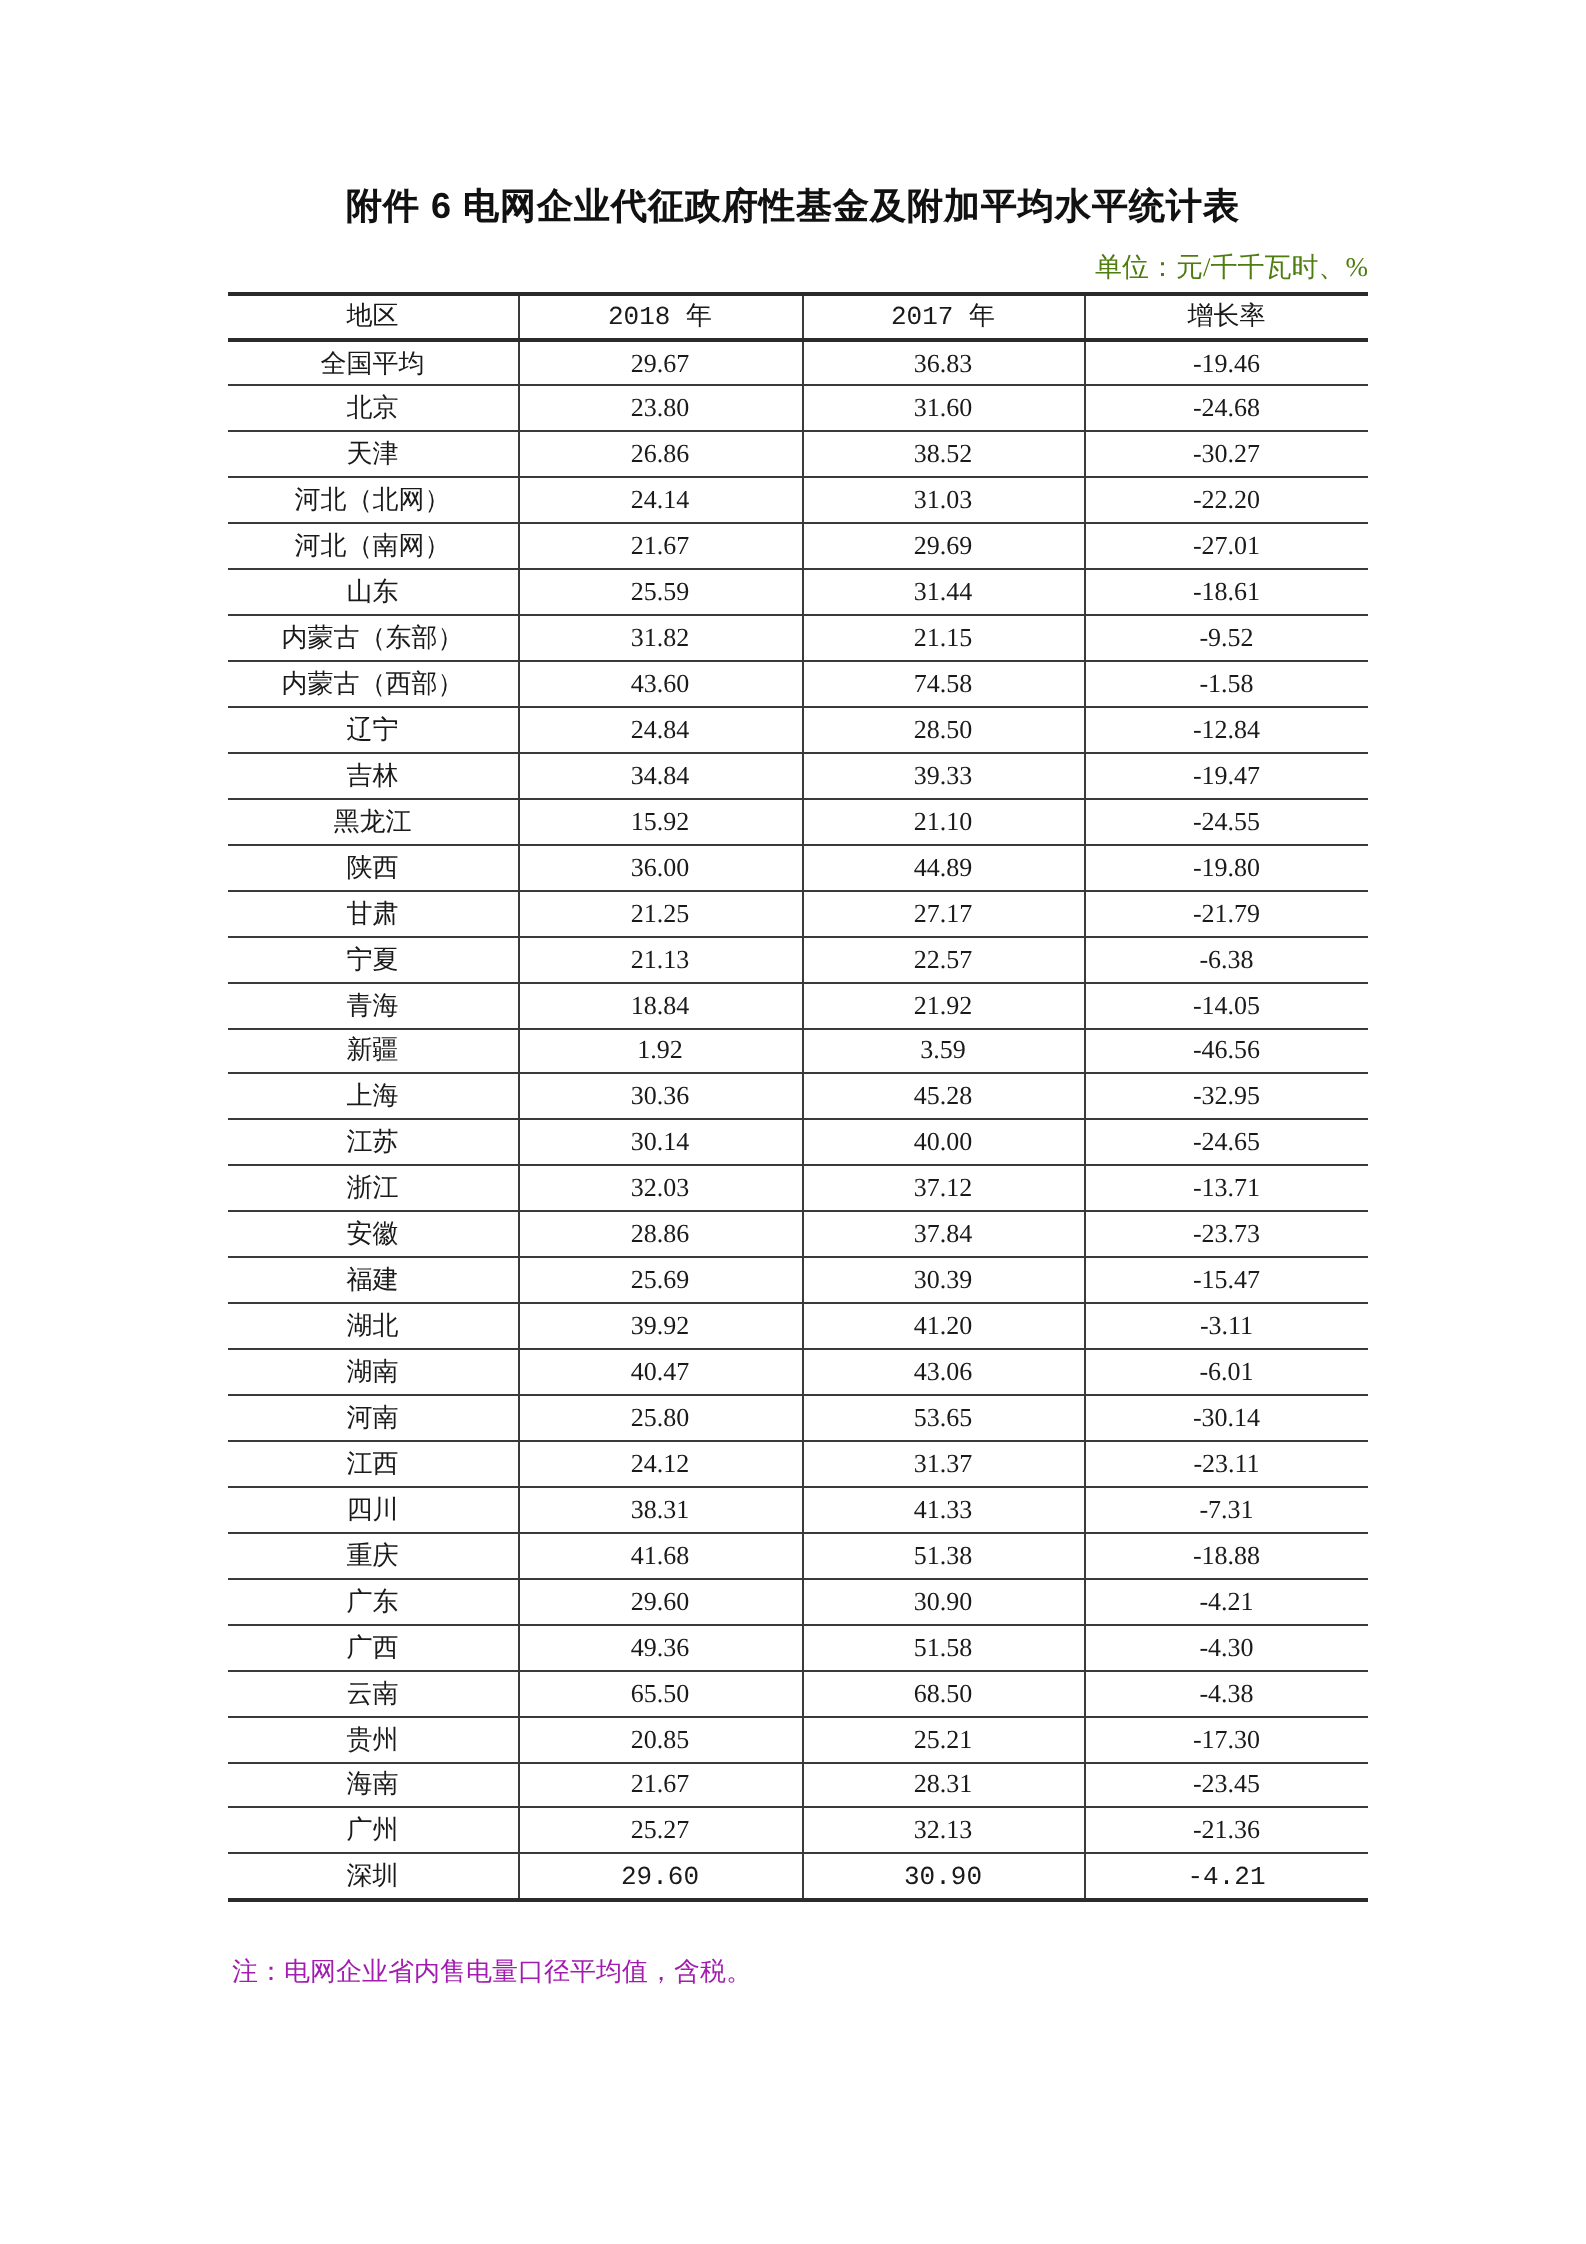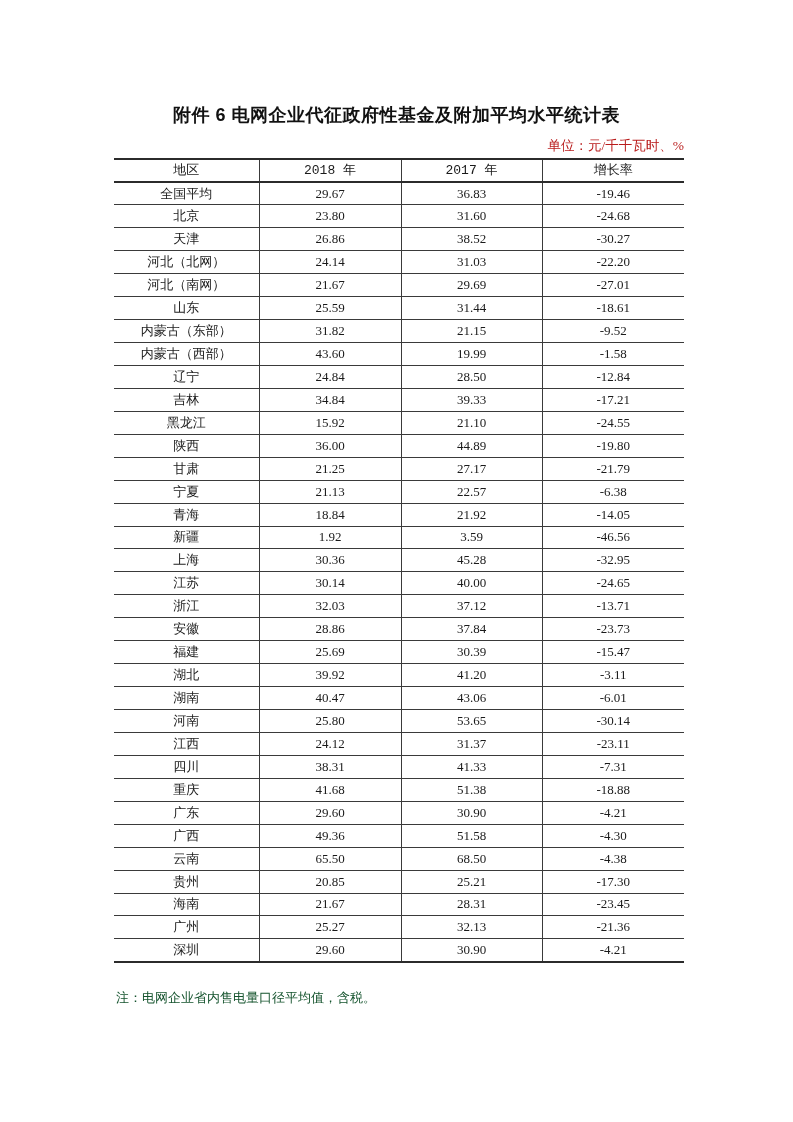--- a/index.html
+++ b/index.html
@@ -5,42 +5,42 @@
   * { margin: 0; padding: 0; box-sizing: border-box; }
   html, body { background: #ffffff; }
   .page {
     position: relative;
     width: 793px;
     height: 1043px;
     background: #ffffff;
     font-family: "Liberation Serif", "DejaVu Serif", serif;
     color: #1a1a1a;
     overflow: hidden;
-    margin: 12px auto;
+    margin: 0 auto;
   }
   .doc-title {
     position: absolute;
     top: 91px;
     left: 0;
     width: 100%;
     text-align: center;
     font-family: "Liberation Sans", "DejaVu Sans", sans-serif;
     font-weight: bold;
     font-size: 18px;
     letter-spacing: 0.5px;
     color: #111111;
   }
   .unit-label {
     position: absolute;
     top: 125px;
     left: 114px;
     width: 570px;
     text-align: right;
     font-size: 13.5px;
-    color: #b91c1c;
+    color: #4d7c0f;
   }
   table.stat-table {
     position: absolute;
     top: 146px;
     left: 114px;
     width: 570px;
     border-collapse: collapse;
     table-layout: fixed;
     border-top: 2px solid #2b2b2b;
     font-size: 13px;
@@ -57,27 +57,27 @@
     vertical-align: middle;
     font-weight: normal;
     border-bottom: 1px solid #3a3a3a;
     border-right: 1px solid #3a3a3a;
     white-space: nowrap;
     overflow: hidden;
   }
   table.stat-table th:last-child,
   table.stat-table td:last-child { border-right: none; }
   table.stat-table thead th { border-bottom: 2px solid #2b2b2b; font-family: Liberation Mono, monospace; }
-  table.stat-table tbody tr:last-child td { border-bottom: 2px solid #2b2b2b; }
+  table.stat-table tbody tr:last-child td { border-bottom: 2px solid #2b2b2b; font-family: Liberation Mono, monospace; }
   .footnote {
     position: absolute;
     top: 977px;
     left: 116px;
     font-size: 13px;
-    color: #14532d;
+    color: #a21caf;
   }
   .page-number {
     position: absolute;
     top: 1040px;
     left: 0;
     width: 100%;
     text-align: left;
     font-size: 12px;
     color: #111111;
   }
@@ -145,34 +145,34 @@
         </tr>
         <tr>
           <td>内蒙古（东部）</td>
           <td>31.82</td>
           <td>21.15</td>
           <td>-9.52</td>
         </tr>
         <tr>
           <td>内蒙古（西部）</td>
           <td>43.60</td>
-          <td>19.99</td>
+          <td>74.58</td>
           <td>-1.58</td>
         </tr>
         <tr>
           <td>辽宁</td>
           <td>24.84</td>
           <td>28.50</td>
           <td>-12.84</td>
         </tr>
         <tr>
           <td>吉林</td>
           <td>34.84</td>
           <td>39.33</td>
-          <td>-17.21</td>
+          <td>-19.47</td>
         </tr>
         <tr>
           <td>黑龙江</td>
           <td>15.92</td>
           <td>21.10</td>
           <td>-24.55</td>
         </tr>
         <tr>
           <td>陕西</td>
           <td>36.00</td>

